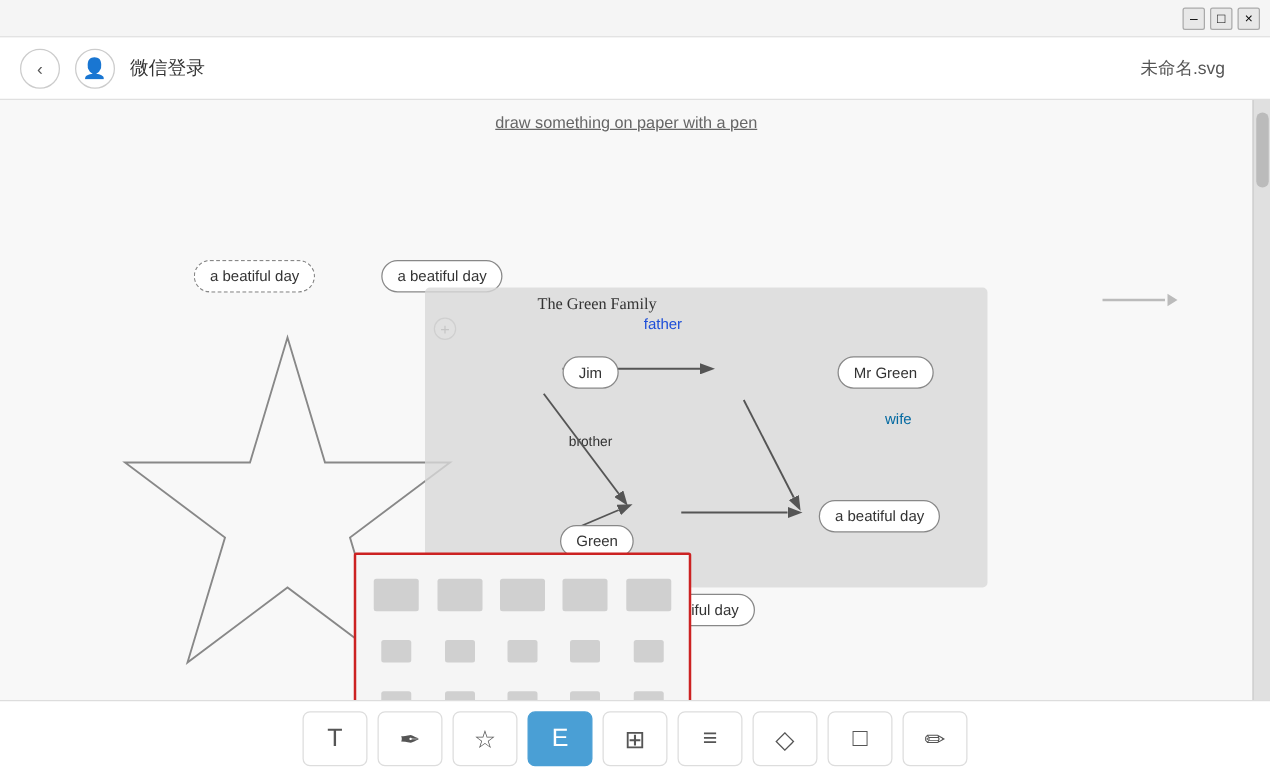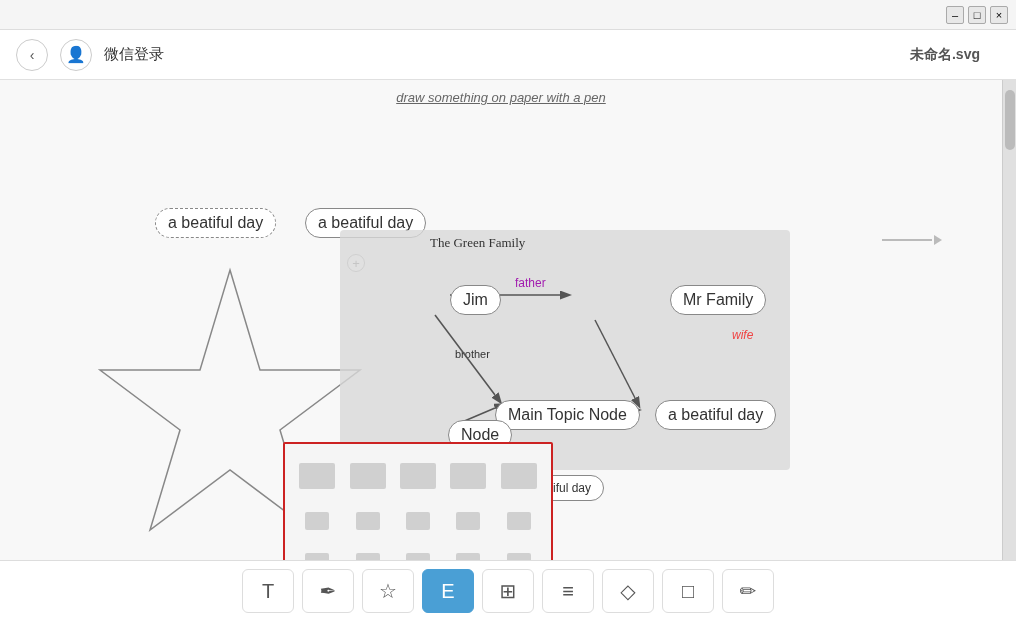--- a/index.html
+++ b/index.html
@@ -76,21 +76,20 @@
     .header-title {
       font-size: 15px;
       color: #333;
       text-align: right;
     }
     .header-filename {
       margin-left: auto;
       font-size: 14px;
       color: #555;
       padding-right: 20px;
-      font-weight: bold;
     }
 
     
     .canvas-area {
       width: 100%;
       height: 480px;
       background: #e8e8e8;
       position: relative;
       overflow: hidden;
     }
@@ -127,21 +126,20 @@
 
     
     .draw-link {
       position: absolute;
       top: 10px;
       left: 50%;
       transform: translateX(-50%);
       font-size: 13px;
       color: #666;
       text-decoration: underline;
-      font-style: italic;
       white-space: nowrap;
     }
 
     
     .arrow-right {
       position: absolute;
       right: 60px;
       top: 155px;
       display: flex;
       align-items: center;
@@ -162,21 +160,21 @@
 
     
     .node-oval {
       position: absolute;
       border: 1.5px solid #888;
       border-radius: 20px;
       background: #fff;
       display: flex;
       align-items: center;
       justify-content: center;
-      font-size: 16px;
+      font-size: 12px;
       color: #333;
       white-space: nowrap;
       padding: 5px 12px;
     }
 
     
     .node-abd-tl {
       left: 155px;
       top: 128px;
       border-style: dashed;
@@ -233,38 +231,37 @@
       position: absolute;
       left: 430px;
       top: 155px;
       font-size: 13px;
       color: #333;
       font-family: Liberation Serif, serif;
     }
     .label-father {
       position: absolute;
       left: 515px;
-      top: 196px;
+      top: 172px;
       font-size: 12px;
-      color: #a21caf;
+      color: #1d4ed8;
     }
     .label-brother {
       position: absolute;
       left: 455px;
       top: 268px;
       font-size: 11px;
       color: #333;
     }
     .label-wife {
       position: absolute;
-      left: 732px;
+      left: 708px;
       top: 248px;
       font-size: 12px;
-      color: #ef4444;
-      font-style: italic;
+      color: #0369a1;
     }
 
     
     .node-jim {
       left: 450px;
       top: 205px;
       text-align: right;
     }
     
     .node-mrgreen {
@@ -443,24 +440,23 @@
       <line x1="95" y1="85" x2="155" y2="165" stroke="#555" stroke-width="1.5" marker-end="url(#ah)"></line>
 
       <line x1="255" y1="90" x2="295" y2="168" stroke="#555" stroke-width="1.5" marker-end="url(#ah)"></line>
 
       <line x1="205" y1="180" x2="290" y2="180" stroke="#555" stroke-width="1.5" marker-end="url(#ah)"></line>
 
       <line x1="115" y1="195" x2="155" y2="178" stroke="#555" stroke-width="1.5" marker-end="url(#ah)"></line>
     </svg>
 
     <div class="node-oval node-jim">Jim</div>
-    <div class="node-oval node-mrgreen">Mr Family</div>
-    <div class="node-oval node-main">Main Topic Node</div>
+    <div class="node-oval node-mrgreen">Mr Green</div>
     <div class="node-oval node-abd-right">a beatiful day</div>
-    <div class="node-oval node-lily">Node</div>
+    <div class="node-oval node-lily">Green</div>
     <div class="node-oval node-abd-bot">atiful day</div>
 
     <div class="template-popup">
 
       <div class="template-cell"></div>
       <div class="template-cell"></div>
       <div class="template-cell"></div>
       <div class="template-cell"></div>
       <div class="template-cell"></div>
 

